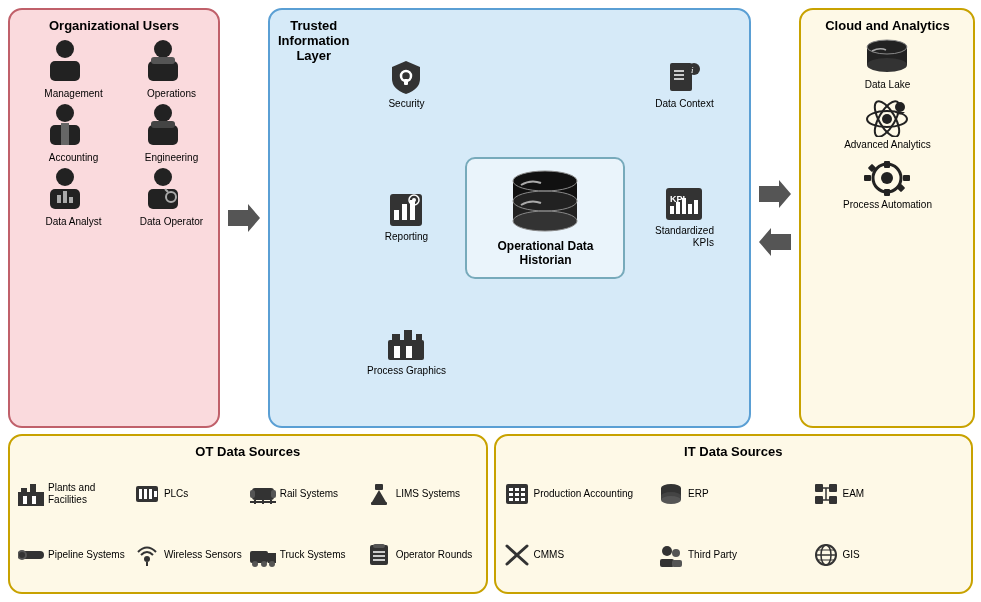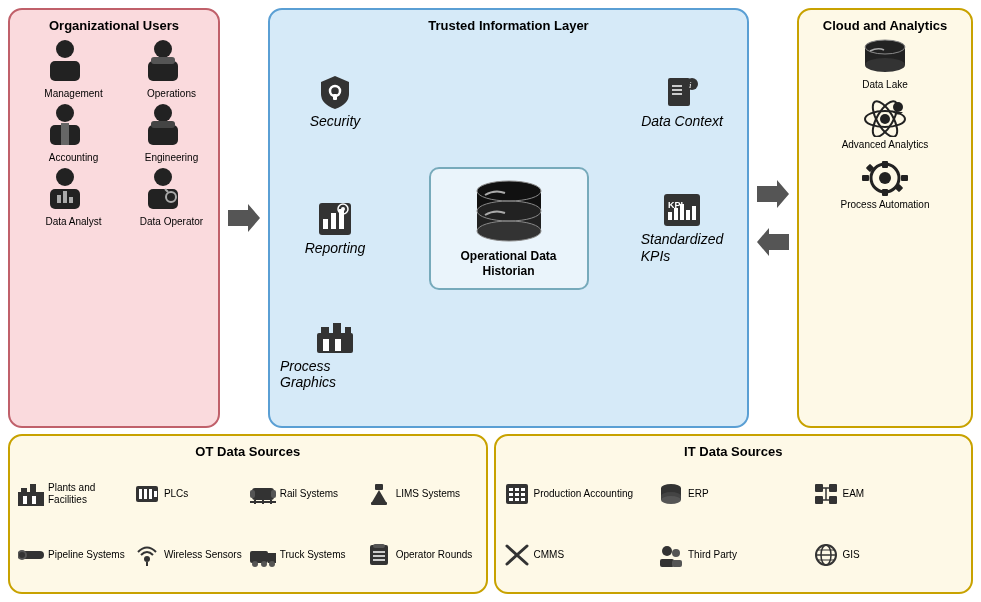--- a/index.html
+++ b/index.html
@@ -184,21 +184,21 @@
       flex-shrink: 0;
       padding: 0 2px;
     }
     .tl-item {
       display: flex;
       flex-direction: column;
       align-items: center;
       justify-content: center;
       gap: 3px;
     }
-    .tl-label { font-size: 14px; text-align: left; line-height: 1.2; font-style: italic; }
+    .tl-label { font-size: 10px; text-align: right; line-height: 1.2; }
   </style>
 </head>
 <body>
 
 <div class="main-container">
 
   <div class="top-row">
 
     <div class="box org-users">
       <div class="box-title">Organizational Users</div>
@@ -273,21 +273,21 @@
         </div>
       </div>
     </div>
 
     <div class="arrow-right">
       <svg width="32" height="28" viewBox="0 0 32 28">
         <polygon points="0,6 20,6 20,0 32,14 20,28 20,22 0,22" fill="#555"></polygon>
       </svg>
     </div>
 
-    <div class="box trusted-layer" style="display:flex;flex-direction:column;">
+    <div class="box trusted-layer" style="display:flex;flex-direction:row;">
       <div class="box-title">Trusted Information Layer</div>
 
       <div style="display:grid;grid-template-columns:110px 1fr 110px;grid-template-rows:1fr 1fr 1fr;flex:1;gap:4px;padding:2px;">
 
         <div class="tl-item">
           <svg width="36" height="36" viewBox="0 0 36 36">
             <path d="M18 2 L32 8 L32 20 Q32 30 18 35 Q4 30 4 20 L4 8 Z" fill="#333"></path>
             <circle cx="18" cy="17" r="5" fill="none" stroke="#fff" stroke-width="2.5"></circle>
             <rect x="16" y="20" width="4" height="6" rx="1" fill="#fff"></rect>
           </svg>

